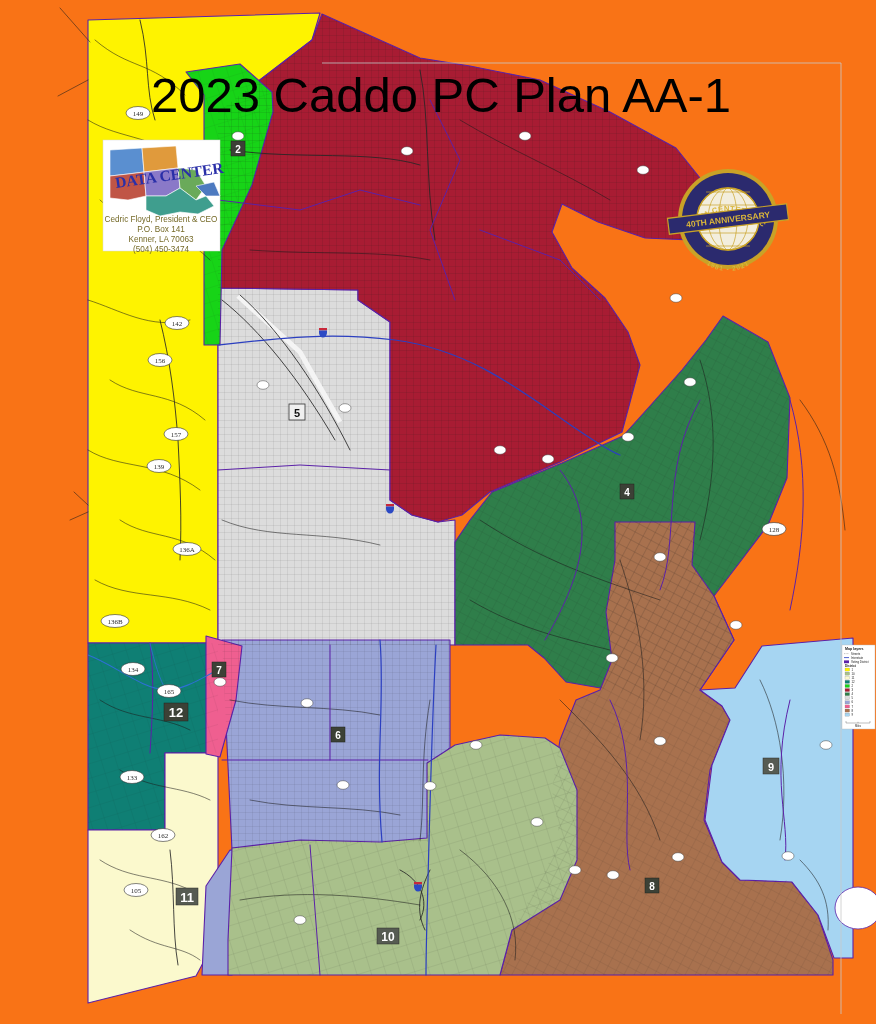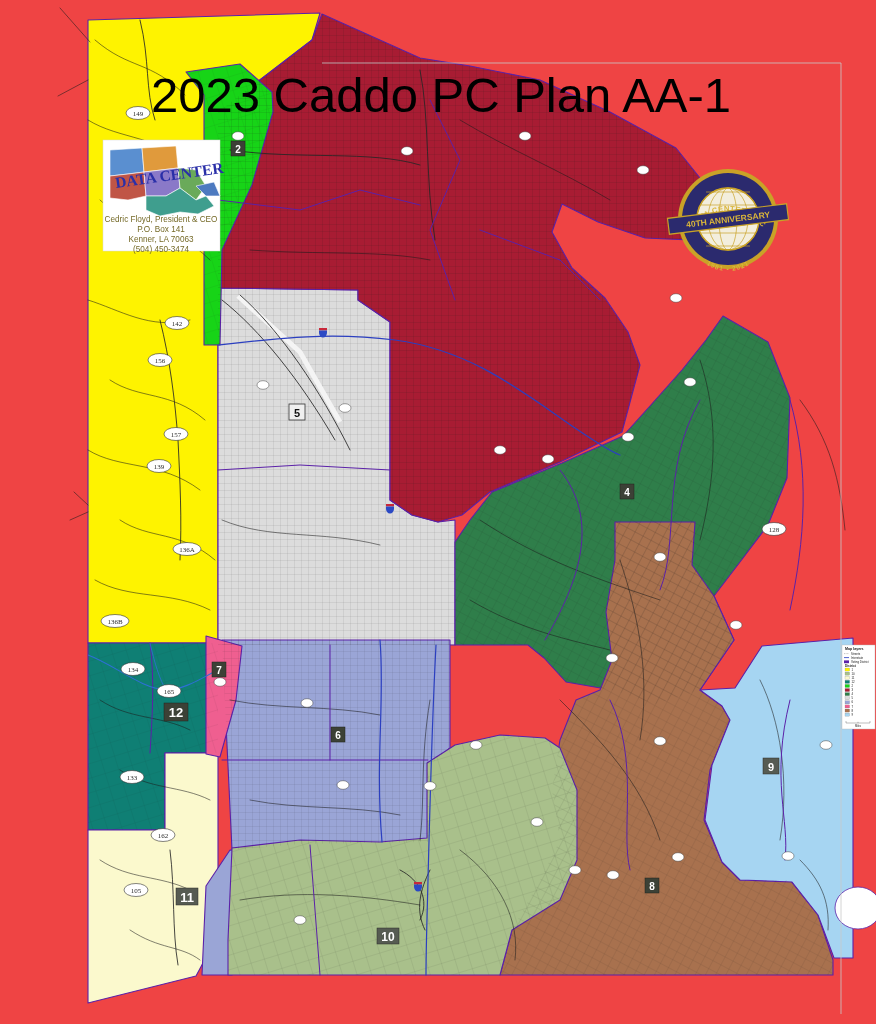--- a/index.html
+++ b/index.html
@@ -1,16 +1,16 @@
 <!DOCTYPE html>
 <html><head>
 <meta charset="utf-8">
 <style>
   html,body{margin:0;padding:0;background:#ffffff;}
-  #page{position:relative;width:876px;height:1024px;background:#ef4444;overflow:hidden;
+  #page{position:relative;width:876px;height:1024px;background:#f97316;overflow:hidden;
         font-family:"Liberation Sans",sans-serif;}
   svg{position:absolute;left:0;top:0;}
   .dist{stroke:#5b21a8;stroke-width:1.1;stroke-linejoin:round;}
   .roadtex{stroke:none;}
   .rd{fill:none;stroke:#1b1b1b;stroke-width:0.55;stroke-linecap:round;}
   .rd2{fill:none;stroke:#262626;stroke-width:0.85;stroke-linecap:round;}
   .prp{fill:none;stroke:#5b21a8;stroke-width:1.0;stroke-linecap:round;}
   .blu{fill:none;stroke:#2b3fc0;stroke-width:1.2;stroke-linecap:round;}
   .shieldtxt{font-family:"Liberation Serif",serif;fill:#2c2c2c;}
   .lblbox{fill:#3c4136;stroke:#20241c;stroke-width:0.5;}

